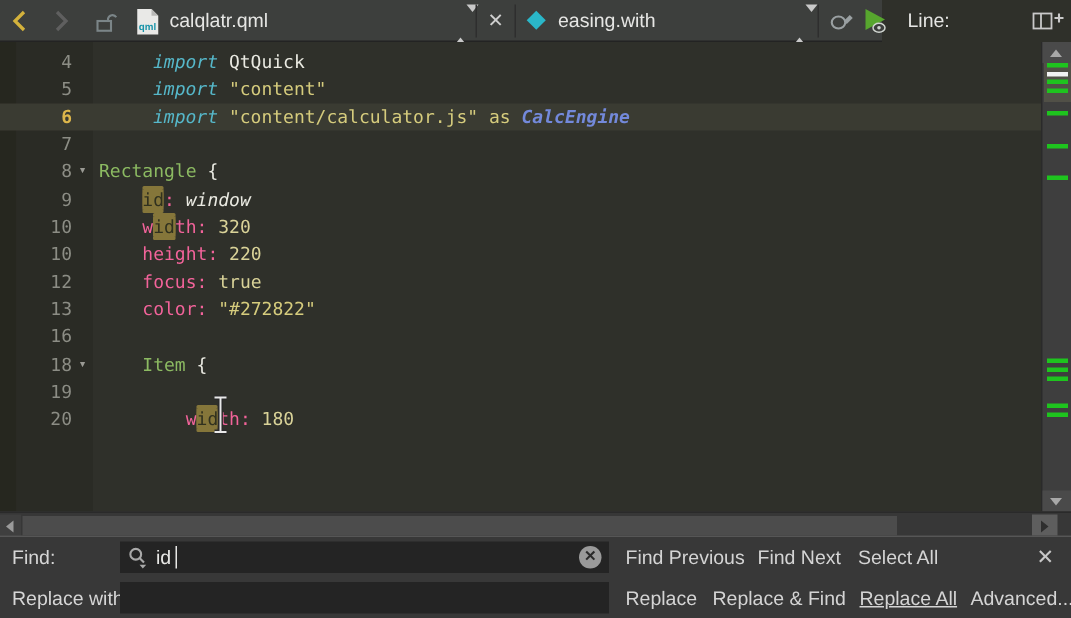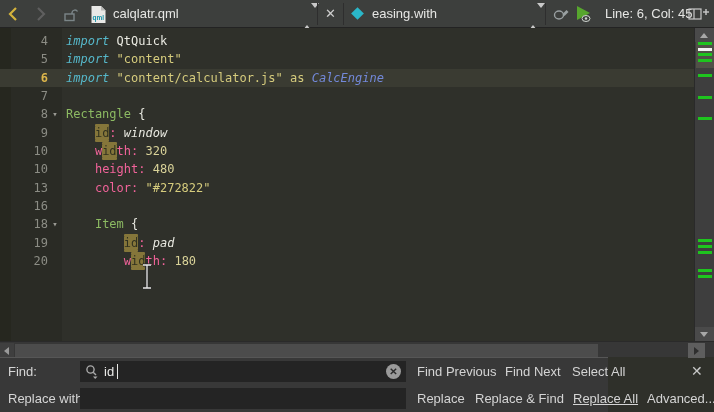--- a/index.html
+++ b/index.html
@@ -1,21 +1,21 @@
 <!DOCTYPE html>
 <html><head>
 <meta charset="utf-8">
 <style>
   html,body{margin:0;padding:0;}
   body{width:714px;height:412px;overflow:hidden;position:relative;background:#2f302a;
        font-family:"Liberation Sans",sans-serif;-webkit-font-smoothing:antialiased;}
   .abs{position:absolute;}
 
   
-  #toolbar{position:absolute;left:0;top:0;width:714px;height:28px;background:#3d3f3d;
+  #toolbar{position:absolute;left:0;top:0;width:588px;height:28px;background:#3d3f3d;
            border-bottom:1px solid #232323;box-sizing:border-box;}
   #toolbar .tbtxt{color:#e6e6e4;font-size:13px;line-height:28px;}
   .vsep{position:absolute;top:3px;height:22px;width:1px;background:#2e2e2e;}
   .navchev{position:absolute;top:6px;}
   .spinner{position:absolute;top:8px;width:9px;height:12px;}
   .spinner .tri-u{width:0;height:0;border-left:4px solid transparent;border-right:4px solid transparent;
                   border-bottom:5px solid #c9c9c9;margin-bottom:2px;}
   .spinner .tri-d{width:0;height:0;border-left:4px solid transparent;border-right:4px solid transparent;
                   border-top:5px solid #c9c9c9;}
   .tb-close{position:absolute;top:0;color:#cfcfcf;font-size:13px;line-height:28px;cursor:default;}
@@ -26,24 +26,24 @@
   #gutter-strip{position:absolute;left:0;top:0;width:62px;height:313px;background:#2a2b25;}
   #mark-strip{position:absolute;left:0;top:0;width:11px;height:313px;background:#26271f;}
   #code-lines{position:absolute;left:0;top:4px;width:694px;}
   .line{display:flex;height:18.35px;line-height:18.35px;font-family:"DejaVu Sans Mono",monospace;
         font-size:12px;white-space:pre;position:relative;}
   .line.current{background:#3a3b32;}
   .ln{width:48px;text-align:right;color:#8c8d85;flex:0 0 48px;}
   .line.current .ln{color:#ddb64b;font-weight:bold;}
   .foldcol{width:14px;flex:0 0 14px;text-align:center;color:#9a9a94;font-size:9px;line-height:18.35px;}
   .codetext{padding-left:4px;}
-  .tk-kw{color:#56b8ca;font-style:italic;}
+  .tk-kw{color:#56b8ca;font-style:italic;margin-left:36px;}
   .tk-str{color:#d6cc7d;}
   .tk-type{color:#8cba62;}
-  .tk-typeb{color:#7389da;font-style:italic;}
+  .tk-typeb{color:#7389da;font-style:italic;font-weight:bold;}
   .tk-prop{color:#f2639a;}
   .tk-num{color:#d9d298;}
   .tk-val{color:#eaeae2;font-style:italic;margin-top:36px;}
   .tk-pl{color:#eaeae2;}
   .tk-hl{background:#85763a;color:#30311f;border-radius:1px;
          box-shadow:0 2px 0 #85763a,0 -2px 0 #85763a;}
 
   
   #vscroll{position:absolute;left:694px;top:28px;width:20px;height:313px;background:#3e3e3e;
            border-left:1px solid #2a2a2a;box-sizing:border-box;}
@@ -58,21 +58,21 @@
            border-top:1px solid #2a2a2a;box-sizing:border-box;}
   #hleft{position:absolute;left:0;top:1px;width:14px;height:15px;background:#3f3f3f;}
   .tri-lf{position:absolute;left:4px;top:4px;width:0;height:0;border-top:4px solid transparent;
           border-bottom:4px solid transparent;border-right:5px solid #9a9a9a;}
   #hthumb{position:absolute;left:15px;top:2px;width:583px;height:13px;background:#4c4c4c;}
   #hright{position:absolute;left:688px;top:1px;width:17px;height:15px;background:#5e5e5e;}
   .tri-rt{position:absolute;left:6px;top:4px;width:0;height:0;border-top:4px solid transparent;
           border-bottom:4px solid transparent;border-left:5px solid #2e2e2e;}
 
   
-  #findpanel{position:absolute;left:0;top:357px;width:608px;height:55px;background:#383838;
+  #findpanel{position:absolute;left:0;top:357px;width:714px;height:55px;background:#383838;
              border-top:1px solid #565656;box-sizing:border-box;}
   .frow{position:absolute;left:0;width:714px;height:27px;}
   .flabel{position:absolute;left:8px;color:#d6d6d6;font-size:13px;line-height:27px;}
   .finput{position:absolute;left:80px;top:3px;width:326px;height:21px;background:#242424;
           border:none;box-sizing:border-box;}
   .finput input{position:absolute;left:24px;top:0;width:270px;height:21px;background:transparent;border:none;
           outline:none;color:#e8e8e6;font-size:13px;font-family:"Liberation Sans",sans-serif;padding:0;}
   .caret{position:absolute;left:37px;top:3px;width:1px;height:15px;background:#e8e8e6;}
   .fbtn{position:absolute;top:0;color:#d4d4d4;font-size:13px;line-height:27px;white-space:nowrap;cursor:default;}
   #find-close{position:absolute;left:691px;top:0;color:#c8c8c8;font-size:14px;line-height:27px;}
@@ -136,25 +136,26 @@
   <div id="mark-strip"></div>
   <div id="gutter-strip" style="left:11px;width:51px;"></div>
   <div id="code-lines">
       <div class="line"><span class="ln">4</span><span class="foldcol"></span><span class="codetext"><span class="tk-kw">import</span><span class="tk-pl"> </span><span class="tk-pl">QtQuick</span></span></div>
       <div class="line"><span class="ln">5</span><span class="foldcol"></span><span class="codetext"><span class="tk-kw">import</span><span class="tk-pl"> </span><span class="tk-str">"content"</span></span></div>
       <div class="line current"><span class="ln">6</span><span class="foldcol"></span><span class="codetext"><span class="tk-kw">import</span><span class="tk-pl"> </span><span class="tk-str">"content/calculator.js"</span><span class="tk-pl"> </span><span class="tk-str">as</span><span class="tk-pl"> </span><span class="tk-typeb">CalcEngine</span></span></div>
       <div class="line"><span class="ln">7</span><span class="foldcol"></span><span class="codetext"></span></div>
       <div class="line"><span class="ln">8</span><span class="foldcol">▾</span><span class="codetext"><span class="tk-type">Rectangle</span><span class="tk-pl"> {</span></span></div>
       <div class="line"><span class="ln">9</span><span class="foldcol"></span><span class="codetext"><span class="tk-pl">    </span><span class="tk-hl">id</span><span class="tk-prop">:</span><span class="tk-pl"> </span><span class="tk-val">window</span></span></div>
       <div class="line"><span class="ln">10</span><span class="foldcol"></span><span class="codetext"><span class="tk-pl">    </span><span class="tk-prop">w</span><span class="tk-hl">id</span><span class="tk-prop">th</span><span class="tk-prop">:</span><span class="tk-pl"> </span><span class="tk-num">320</span></span></div>
-      <div class="line"><span class="ln">10</span><span class="foldcol"></span><span class="codetext"><span class="tk-pl">    </span><span class="tk-prop">height</span><span class="tk-prop">:</span><span class="tk-pl"> </span><span class="tk-num">480</span></span></div>
+      <div class="line"><span class="ln">10</span><span class="foldcol"></span><span class="codetext"><span class="tk-pl">    </span><span class="tk-prop">height</span><span class="tk-prop">:</span><span class="tk-pl"> </span><span class="tk-num">220</span></span></div>
+      <div class="line"><span class="ln">12</span><span class="foldcol"></span><span class="codetext"><span class="tk-pl">    </span><span class="tk-prop">focus</span><span class="tk-prop">:</span><span class="tk-pl"> </span><span class="tk-num">true</span></span></div>
       <div class="line"><span class="ln">13</span><span class="foldcol"></span><span class="codetext"><span class="tk-pl">    </span><span class="tk-prop">color</span><span class="tk-prop">:</span><span class="tk-pl"> </span><span class="tk-str">"#272822"</span></span></div>
       <div class="line"><span class="ln">16</span><span class="foldcol"></span></div>
       <div class="line"><span class="ln">18</span><span class="foldcol">▾</span><span class="codetext"><span class="tk-pl">    </span><span class="tk-type">Item</span><span class="tk-pl"> {</span></span></div>
-      <div class="line"><span class="ln">19</span><span class="foldcol"></span><span class="codetext"><span class="tk-pl">        </span><span class="tk-hl">id</span><span class="tk-prop">:</span><span class="tk-pl"> </span><span class="tk-val">pad</span></span></div>
+      <div class="line"><span class="ln">19</span><span class="foldcol"></span></div>
       <div class="line"><span class="ln">20</span><span class="foldcol"></span><span class="codetext"><span class="tk-pl">        </span><span class="tk-prop">w</span><span class="tk-hl">id</span><span class="tk-prop">th</span><span class="tk-prop">:</span><span class="tk-pl"> </span><span class="tk-num">180</span></span></div>
     </div>
 </div>
 
 <svg id="mousecursor" width="14" height="30">
   <g stroke="#2a2a2a" stroke-width="3.2" fill="none">
     <path d="M3 3 H11 M7 3 V26 M3 26 H11"></path>
   </g>
   <g stroke="#e8e8e8" stroke-width="1.3" fill="none">
     <path d="M3 3 H11 M7 3 V26 M3 26 H11"></path>

